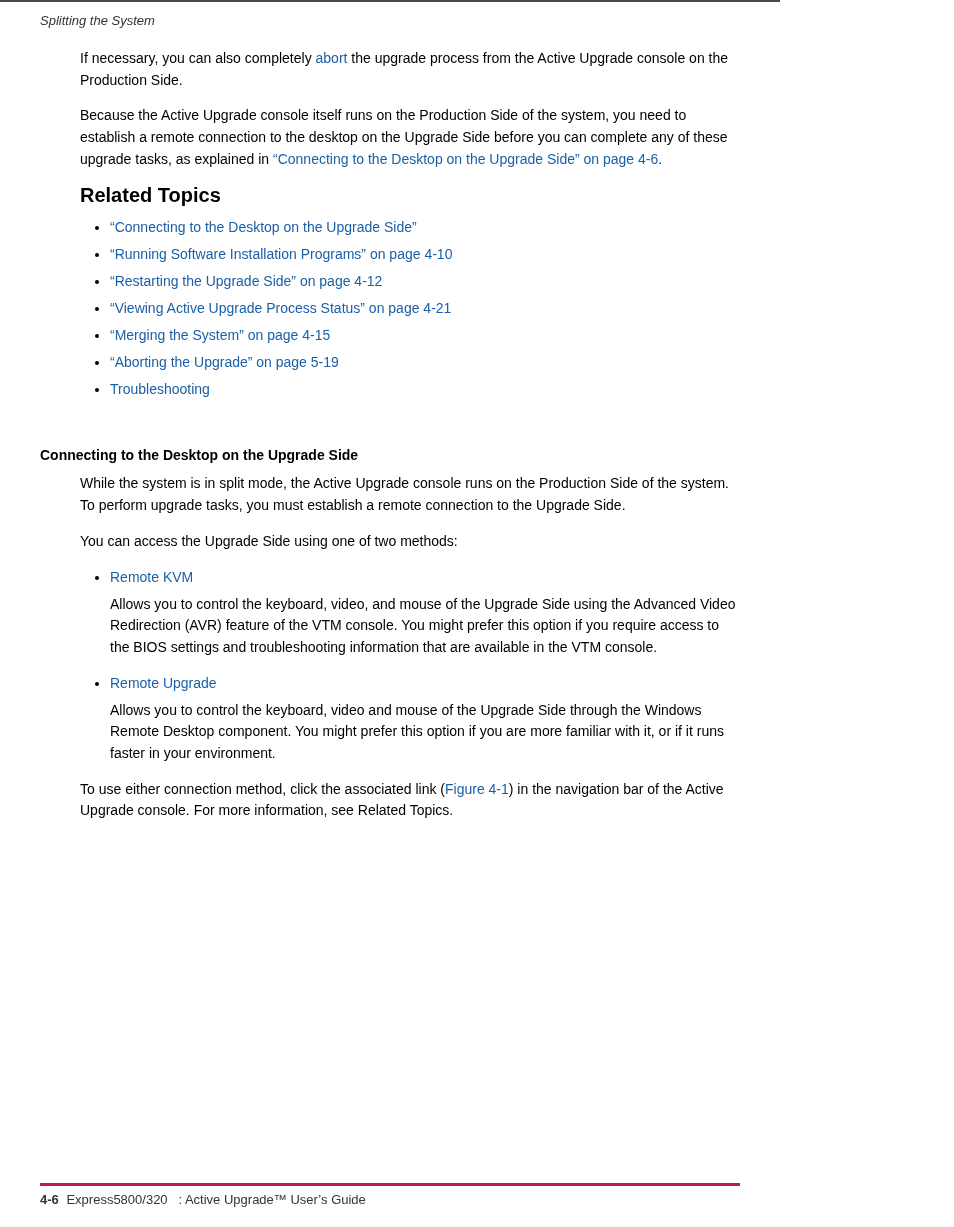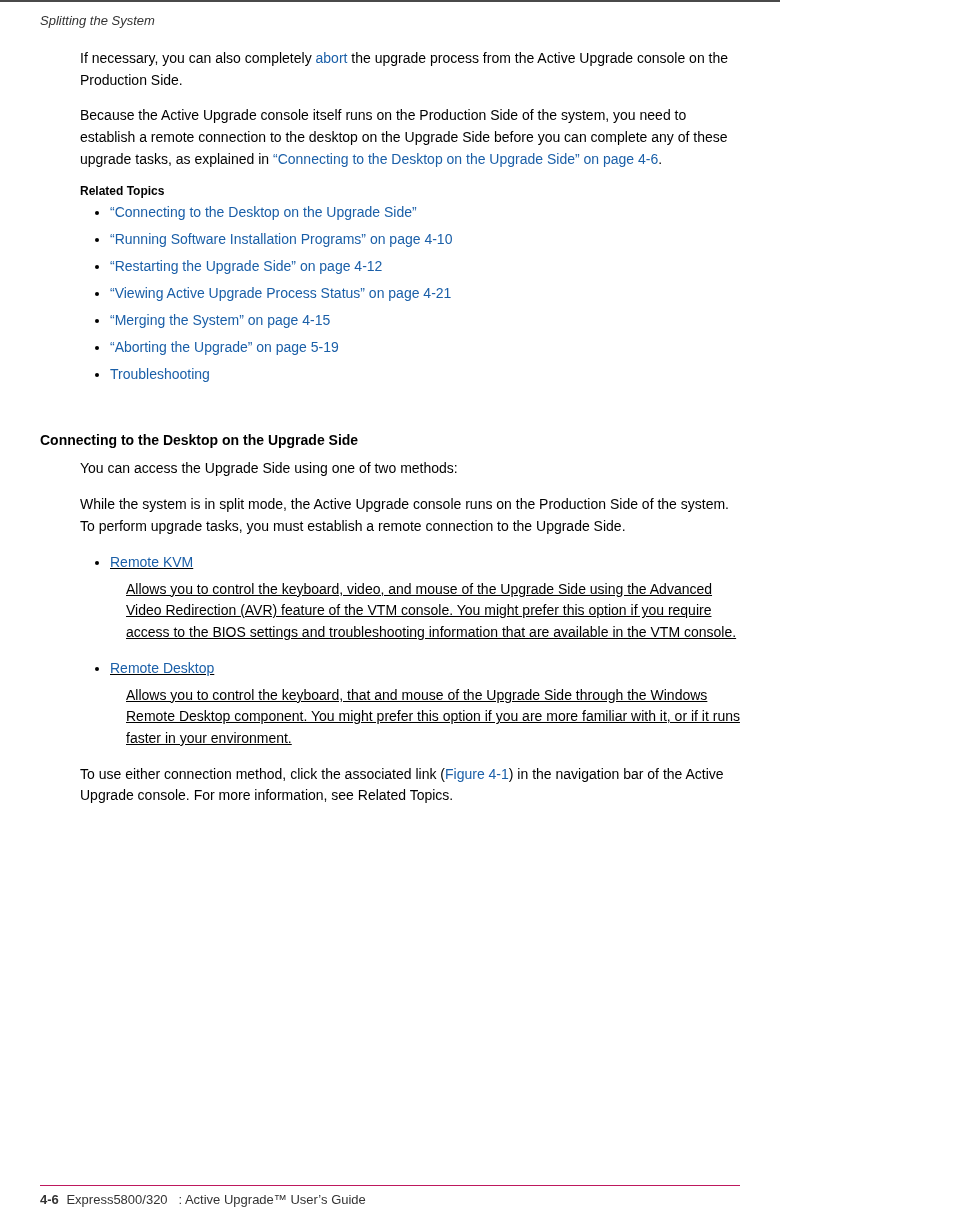--- a/index.html
+++ b/index.html
@@ -52,22 +52,22 @@
     }
 
     .link {
       color: #1a5fa8;
       text-decoration: none;
       cursor: pointer;
     }
 
     .related-topics-heading {
       font-weight: bold;
-      font-size: 12px;
-      margin-bottom: 4px;
+      font-size: 20px;
+      margin-bottom: 10px;
       margin-top: 6px;
     }
 
     .bullet-list {
       list-style: disc;
       padding-left: 30px;
       margin-bottom: 27px;
     }
 
     .bullet-list li {
@@ -93,36 +93,35 @@
 
     .sub-bullet-list {
       list-style: disc;
       padding-left: 30px;
       margin-bottom: 10px;
     }
 
     .sub-bullet-list li {
       margin-bottom: 14px;
       line-height: 1.5;
-      text-decoration: underline;
     }
 
     .sub-item-desc {
       margin-top: 6px;
-      margin-left: 16px;
+      margin-left: 0px;
       line-height: 1.55;
       font-size: 14px;
     }
 
     .footer-area {
       position: absolute;
       bottom: 20px;
       left: 40px;
       right: 40px;
-      border-top: 1px solid #be185d;
+      border-top: 3px solid #be185d;
       padding-top: 6px;
       display: flex;
       align-items: center;
     }
 
     .footer-text {
       font-size: 13px;
       color: #333;
     }
 
@@ -179,35 +178,35 @@
     </ul>
 
   </div>
 
   <div class="section-heading-container">
     <div class="section-heading">Connecting to the Desktop on the Upgrade Side</div>
   </div>
 
   <div class="section-content">
 
+    <p class="paragraph">While the system is in split mode, the Active Upgrade console runs on the Production Side of the system. To perform upgrade tasks, you must establish a remote connection to the Upgrade Side.</p>
+
     <p class="paragraph">You can access the Upgrade Side using one of two methods:</p>
-
-    <p class="paragraph">While the system is in split mode, the Active Upgrade console runs on the Production Side of the system. To perform upgrade tasks, you must establish a remote connection to the Upgrade Side.</p>
 
     <ul class="sub-bullet-list">
       <li>
         <a class="link">Remote KVM</a>
         <p class="sub-item-desc">
           Allows you to control the keyboard, video, and mouse of the Upgrade Side using the Advanced Video Redirection (AVR) feature of the VTM console. You might prefer this option if you require access to the BIOS settings and troubleshooting information that are available in the VTM console.
         </p>
       </li>
       <li>
-        <a class="link">Remote Desktop</a>
+        <a class="link">Remote Upgrade</a>
         <p class="sub-item-desc">
-          Allows you to control the keyboard, that and mouse of the Upgrade Side through the Windows Remote Desktop component. You might prefer this option if you are more familiar with it, or if it runs faster in your environment.
+          Allows you to control the keyboard, video and mouse of the Upgrade Side through the Windows Remote Desktop component. You might prefer this option if you are more familiar with it, or if it runs faster in your environment.
         </p>
       </li>
     </ul>
 
     <p class="paragraph">
       To use either connection method, click the associated link (<a class="link">Figure 4-1</a>) in the navigation bar of the Active Upgrade console. For more information, see Related Topics.
     </p>
 
   </div>
 

